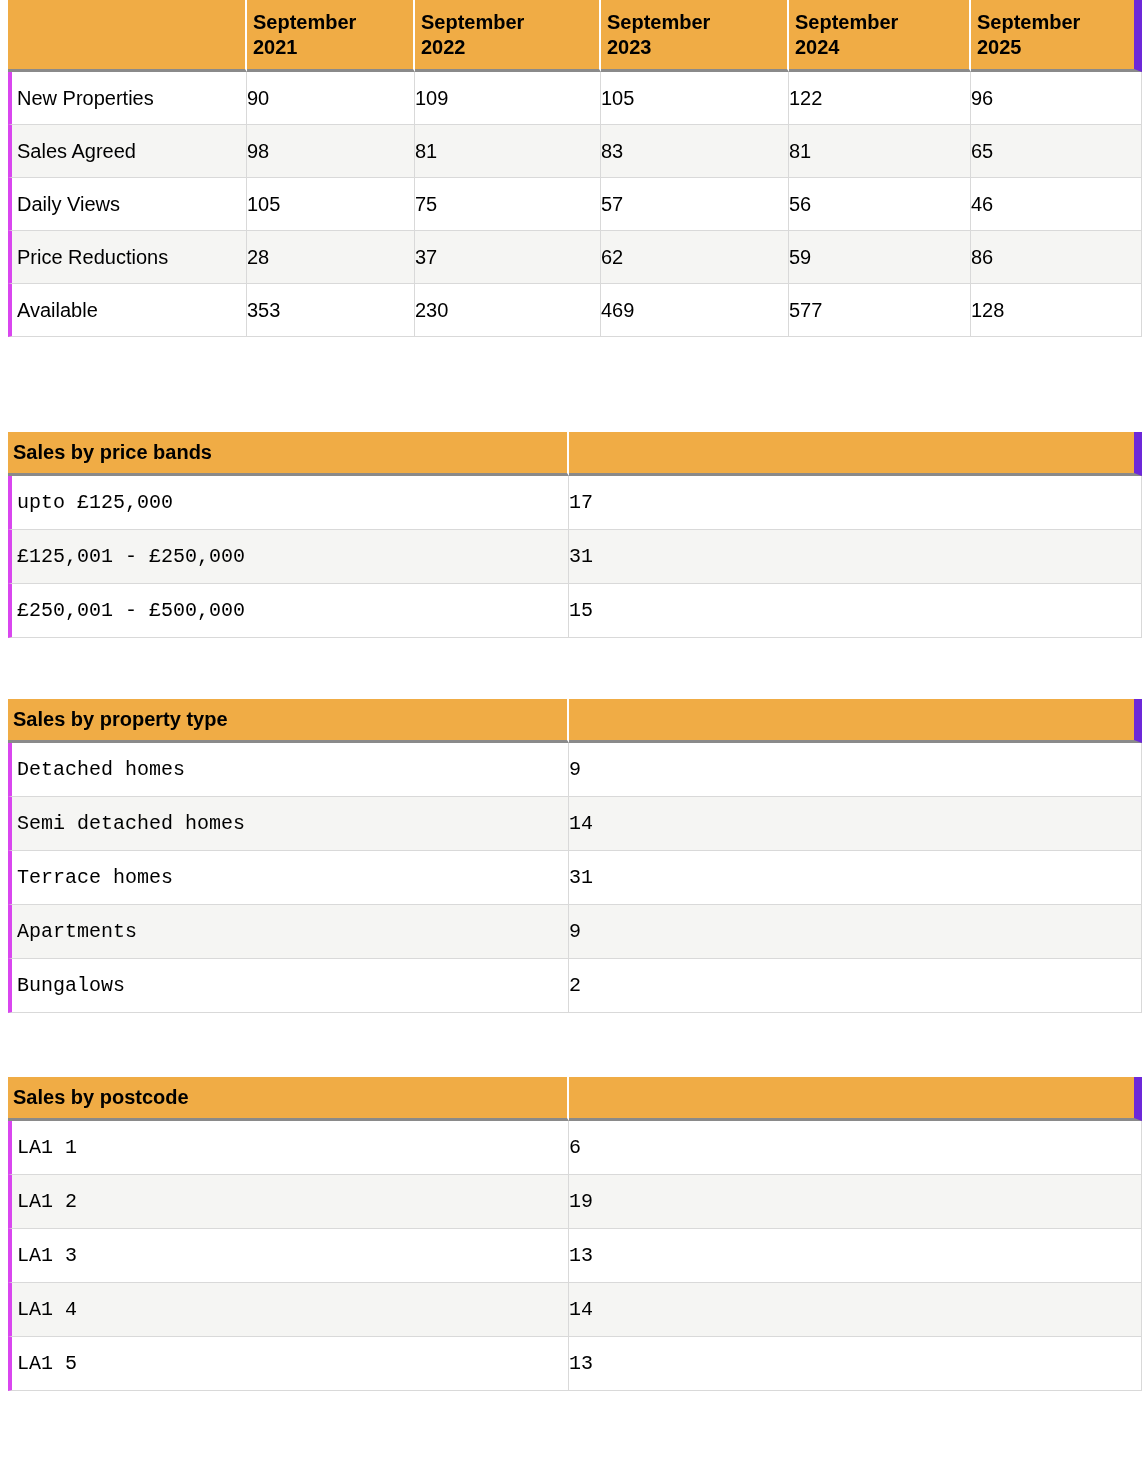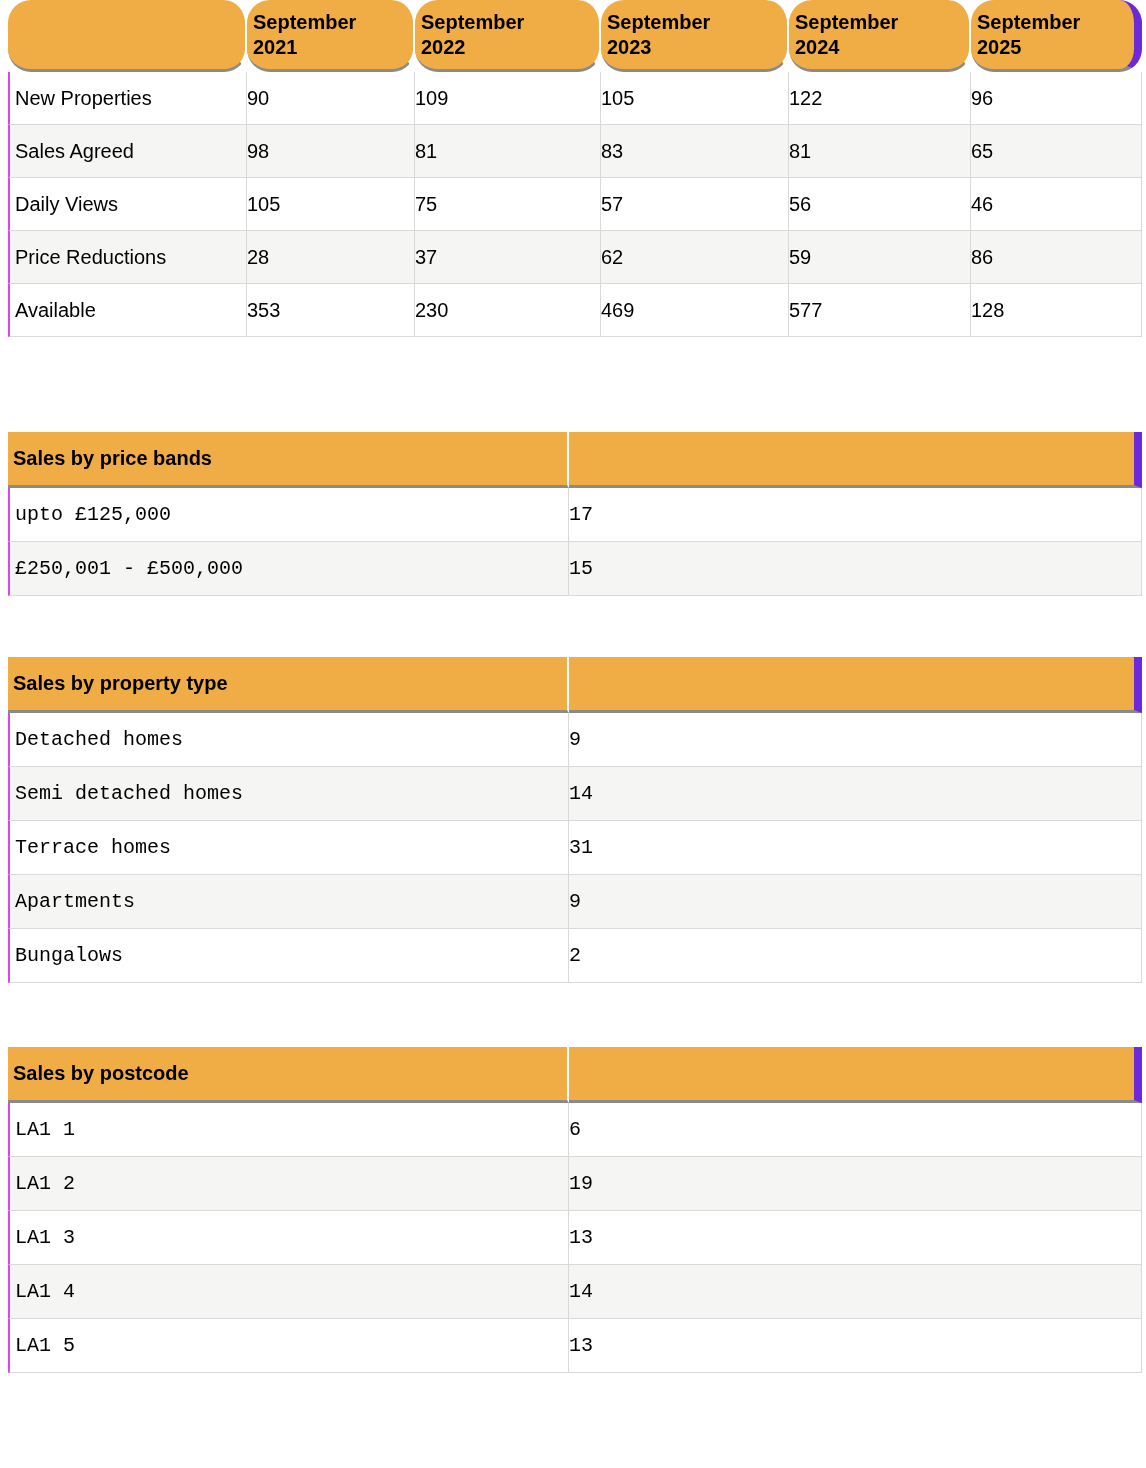--- a/index.html
+++ b/index.html
@@ -34,35 +34,35 @@
   
   thead th {
     background: #F0AC45;
     font-weight: bold;
     border-bottom: 3px solid #8A8A8A;
     border-right: 2px solid #ffffff;
     padding-left: 6px;
     padding-right: 10px;
   }
   thead th:last-child { border-right: 8px solid #6d28d9; margin-left: 44px; }
-  .t-main thead th { height: 72px; border-radius: 23px; }
+  .t-main thead th { height: 72px; }
   .t-main thead th .hdr-label {
     display: inline-block;
     max-width: 118px;
     line-height: 1.25;
   }
-  .t-small thead th { height: 56px; padding-left: 5px; }
+  .t-small thead th { height: 44px; padding-left: 5px; }
 
   
   tbody th, tbody td {
     border-bottom: 1px solid #D9D9D9;
     border-right: 1px solid #D9D9D9;
     background: #ffffff;
   }
-  tbody th:first-child, tbody td:first-child { border-left: 2px solid #d946ef; }
+  tbody th:first-child, tbody td:first-child { border-left: 4px solid #d946ef; }
   tbody tr:nth-child(even) th, tbody tr:nth-child(even) td { background: #F5F5F3; }
   tbody th { padding-left: 5px; }
   td.num { text-align: left; padding-right: 12px; }
   .t-main tbody th, .t-main tbody td { height: 53px; }
   .t-small tbody th, .t-small tbody td { height: 54px; font-family: Liberation Mono, monospace; }
 
   
   .gap-a { margin-bottom: 95px; }
   .gap-b { margin-bottom: 61px; }
   .gap-c { margin-bottom: 64px; }
@@ -146,20 +146,24 @@
             <th><span>Sales by price bands</span></th>
             <th><span></span></th>
           </tr>
         </thead>
         <tbody>
           <tr>
             <th scope="row">upto £125,000</th>
             <td class="num">17</td>
           </tr>
           <tr>
+            <th scope="row">£125,001 - £250,000</th>
+            <td class="num">31</td>
+          </tr>
+          <tr>
             <th scope="row">£250,001 - £500,000</th>
             <td class="num">15</td>
           </tr>
         </tbody>
       </table>
     </div>
   <div class="tbl-wrap gap-c">
       <table class="t-small">
         <colgroup>
           <col style="width: 561px;">

